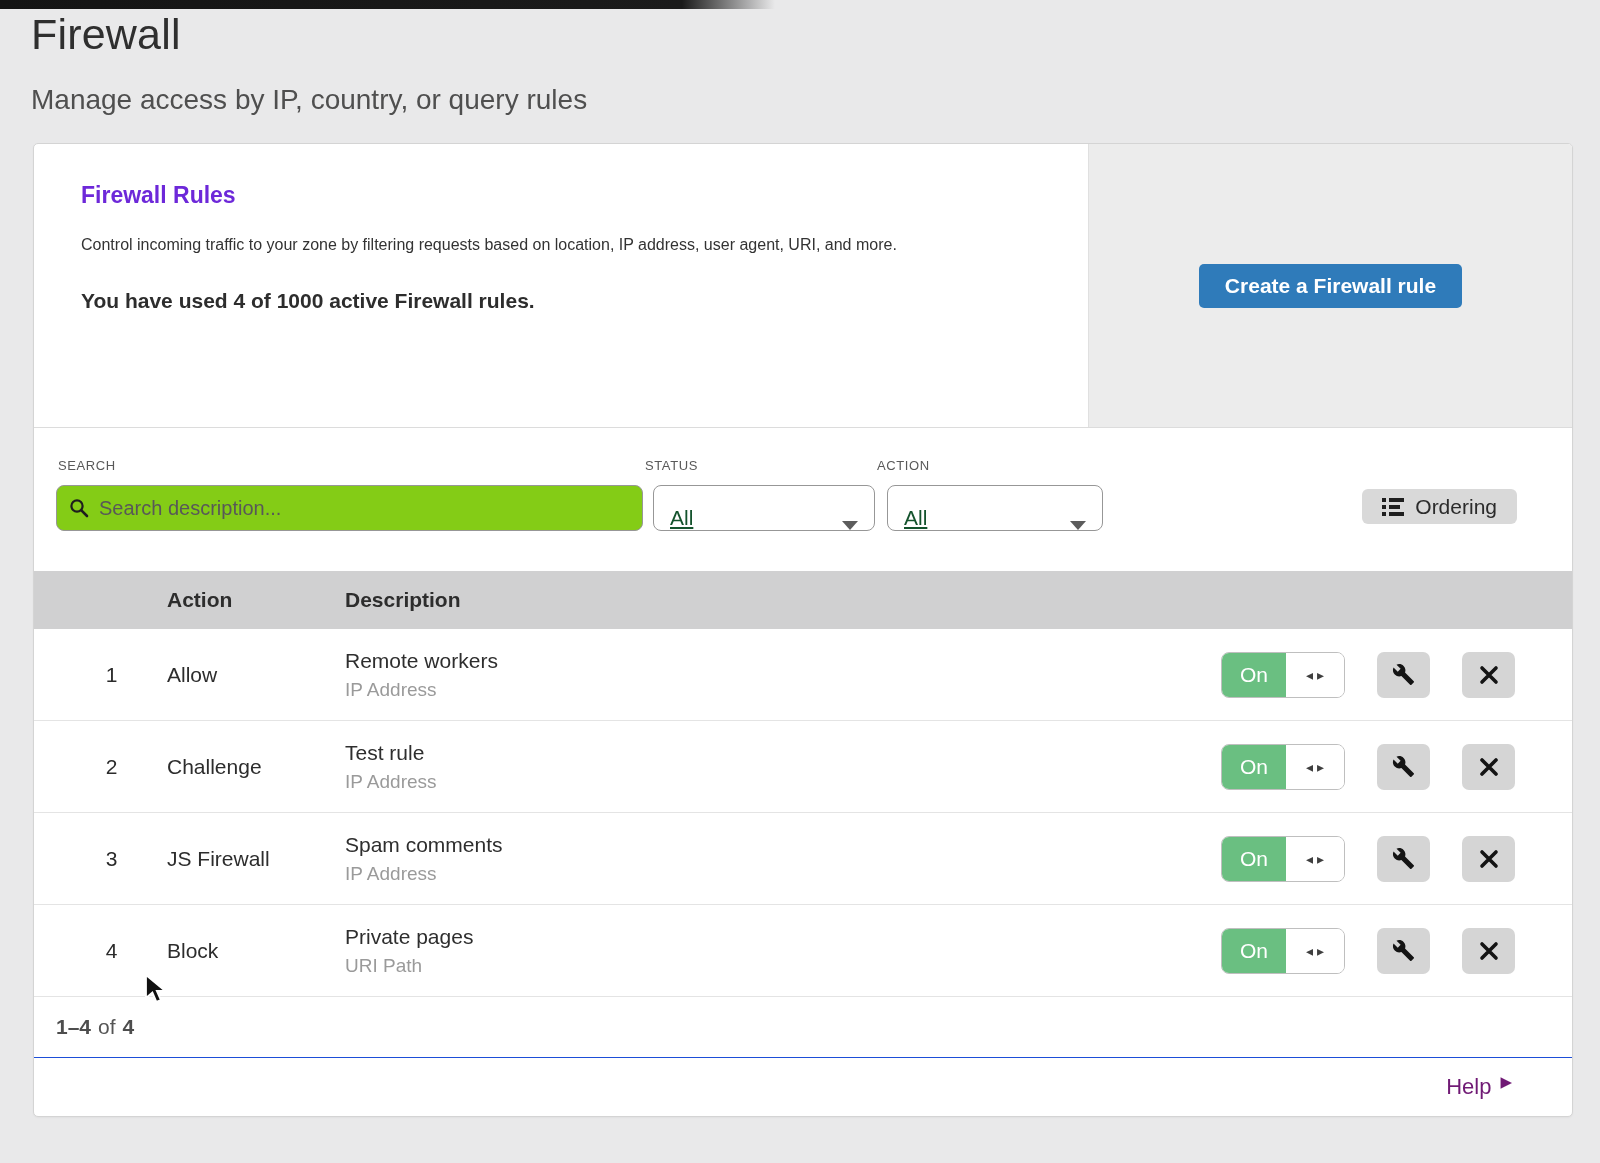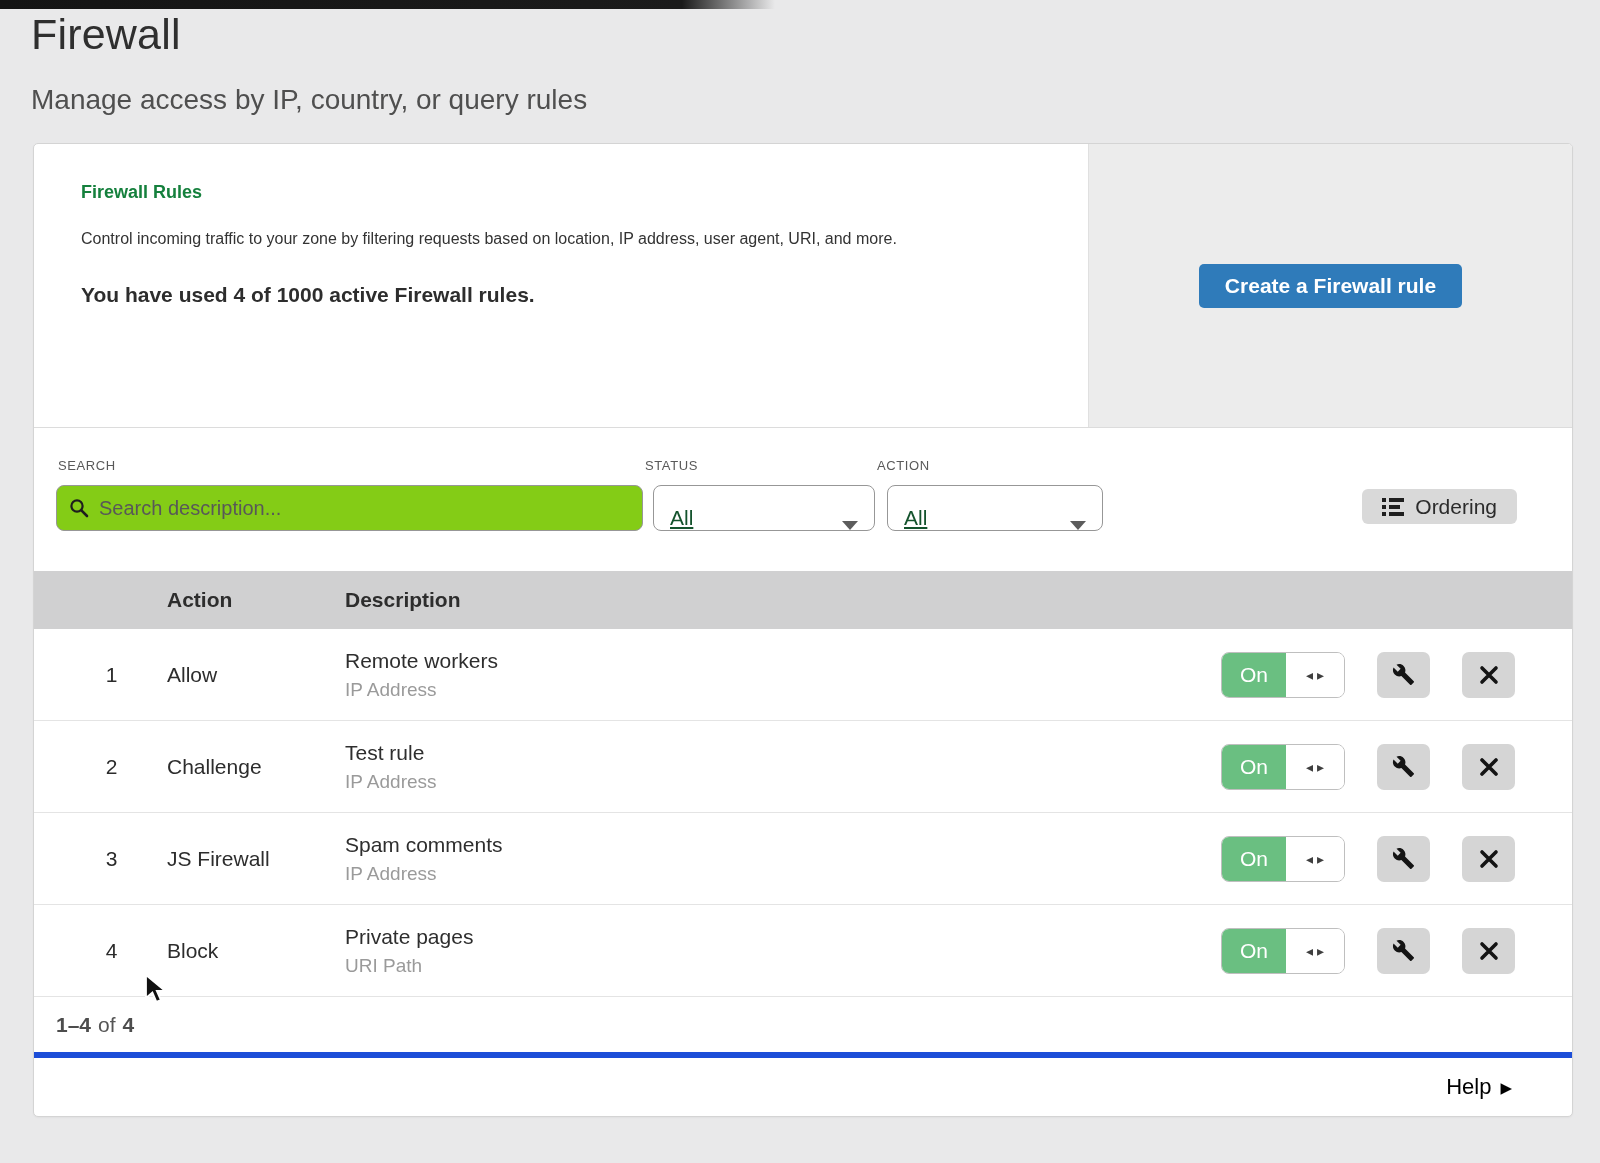--- a/index.html
+++ b/index.html
@@ -25,21 +25,21 @@
   .card {
     position:absolute; left:33px; top:143px; width:1540px; height:974px;
     background:#fff; border:1px solid #d4d4d4; border-radius:5px;
     display:flex; flex-direction:column; overflow:hidden;
     box-shadow: 0 1px 2px rgba(0,0,0,0.04);
   }
 
   
   .top-section { display:flex; height:284px; flex:0 0 auto; border-bottom:1px solid #dcdcdc; }
   .overview { flex:1; padding:38px 40px 0 47px; }
-  .overview-heading { font-size:18px; font-weight:700; color:#15803d; }
+  .overview-heading { font-size:23px; font-weight:700; color:#6d28d9; }
   .overview-desc { margin-top:22px; font-size:16px; line-height:1.72; color:#333; width:950px; }
   .overview-usage { margin-top:30px; font-size:21px; font-weight:700; color:#2d2d2d; }
   .aside {
     width:484px; flex:0 0 auto; background:#ececec; border-left:1px solid #e0e0e0;
     display:flex; align-items:center; justify-content:center;
   }
   .create-btn {
     background:#2f7bba; color:#fff; font-size:21px; font-weight:600;
     font-family:inherit; border:none; border-radius:5px;
     height:44px; padding:0 26px; cursor:pointer;
@@ -106,28 +106,28 @@
     gap:4px; color:#3f3f3f; font-size:14px; cursor:grab;
   }
   .icon-btn {
     width:53px; height:46px; background:#d5d5d5; border:none; border-radius:7px;
     display:flex; align-items:center; justify-content:center; cursor:pointer;
   }
 
   
   .pagination {
     height:61px; flex:0 0 auto; display:flex; align-items:center;
-    padding-left:22px; font-size:21px; color:#555; border-bottom:6px solid #1d4ed8;
+    padding-left:22px; font-size:21px; color:#555; border-bottom:1px solid #1d4ed8;
   }
   .pagination .bold { font-weight:700; color:#4d4d4d; }
   .pagination .sep { margin:0 7px; }
   .help-bar { flex:1; display:flex; align-items:center; justify-content:flex-end; padding-right:60px; }
   .help-link {
-    color:#000000; font-size:22px; text-decoration:none;
-    display:flex; align-items:center; gap:9px; cursor:pointer;
+    color:#701a75; font-size:22px; text-decoration:none;
+    display:flex; gap:9px; cursor:pointer;
   }
   .help-arrow { font-size:15px; line-height:1; }
 
   .mouse-cursor { position:absolute; left:143px; top:974px; z-index:10; pointer-events:none; }
 </style>
 </head>
 <body>
 
 <div class="artifact-bar"></div>
 

